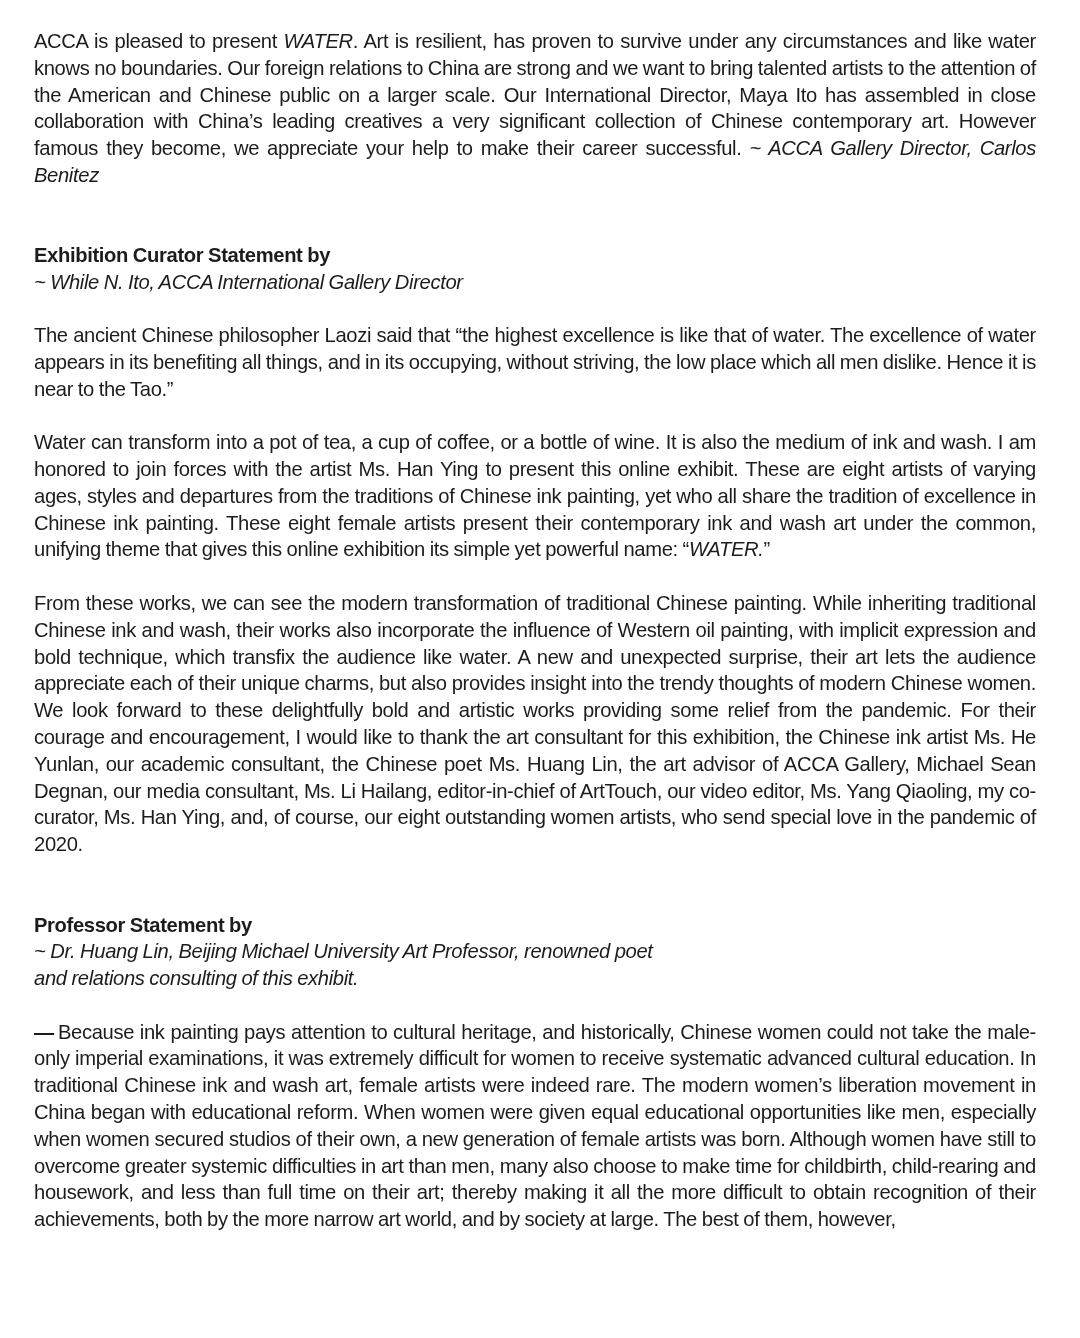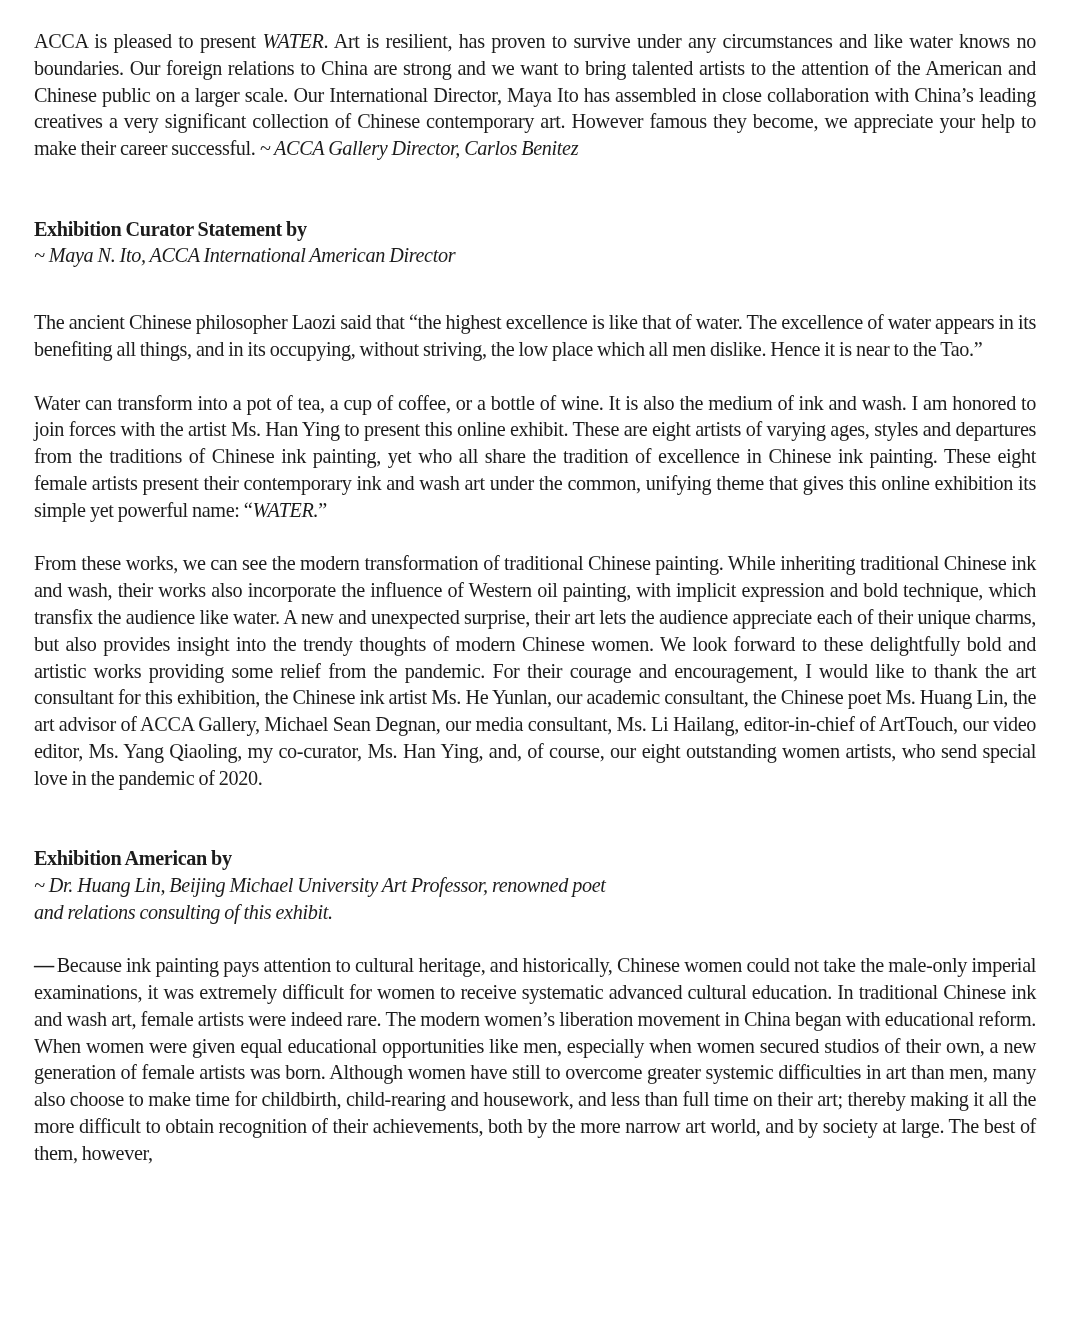--- a/index.html
+++ b/index.html
@@ -3,21 +3,21 @@
 <meta charset="utf-8">
 <style>
   html, body { margin: 0; padding: 0; background: #ffffff; }
   body { width: 1080px; height: 1338px; overflow: hidden; }
   .page {
     position: relative;
     width: 1080px;
     height: 1338px;
     padding: 28px 44px 0 34px;
     box-sizing: border-box;
-    font-family: Liberation Serif, serif;
+    font-family: Liberation Sans, sans-serif;
     color: #1c1c1c;
     font-size: 20.2px;
     line-height: 26.8px;
     letter-spacing: -0.35px;
     word-spacing: -0.5px;
   }
   p { margin: 0; text-align: justify; text-align-last: left; }
   .para { margin-bottom: 26.8px; }
   .heading-block { text-align: center; }
   .heading { font-weight: bold; text-align: center; margin: 0; }
@@ -27,34 +27,34 @@
 </style>
 </head>
 <body>
 
 <div class="page">
 
   <p class="para"><span>ACCA is pleased to present </span><em>WATER</em><span>. Art is resilient, has proven to survive under any circumstances and like water knows no boundaries. Our foreign relations to China are strong and we want to bring talented artists to the attention of the American and Chinese public on a larger scale. Our International Director, Maya Ito has assembled  in close collaboration with China’s leading creatives a very significant collection of Chinese contemporary art. However famous they become, we appreciate your help to make their career successful. </span><em>~ ACCA Gallery Director, Carlos Benitez</em></p>
 
   <div style="height:26.8px"></div>
 
-  <div class="heading-block" style="margin-bottom:40px;">
+  <div class="heading-block" style="margin-bottom:26px;">
     <p class="heading">Exhibition Curator Statement by</p>
-    <p class="byline">~  Maya N. Ito, ACCA International American Director</p>
+    <p class="byline">~  While N. Ito, ACCA International Gallery Director</p>
   </div>
 
   <p class="para">The ancient Chinese philosopher Laozi said that “the highest excellence is like that of water. The excellence of water appears in its benefiting all things, and in its occupying, without striving, the low place which all men dislike. Hence it is near to the Tao.”</p>
 
   <p class="para"><span>Water can transform into a pot of tea, a cup of coffee, or a bottle of wine. It is also the medium of ink and wash. I am honored to join forces with the artist Ms. Han Ying to present this online exhibit. These are eight artists of varying ages, styles and departures from the traditions of Chinese ink painting, yet who all share the tradition of excellence in Chinese ink painting.  These eight female artists present their contemporary ink and wash art under the common, unifying theme that gives this online exhibition its simple yet powerful name: “</span><em>WATER.</em><span>”</span></p>
 
   <p class="para">From these works, we can see the modern transformation of traditional Chinese painting. While inheriting traditional Chinese ink and wash, their works also incorporate the influence of Western oil painting, with implicit expression and bold technique, which transfix the audience like water.  A new and unexpected surprise, their art lets the audience appreciate each of their unique charms, but also provides insight into the trendy thoughts of modern Chinese women.  We look forward to these delightfully bold and artistic works providing some relief from the pandemic.  For their courage and encouragement, I would like to thank the art consultant for this exhibition, the Chinese ink artist Ms. He Yunlan, our academic consultant, the Chinese poet Ms. Huang Lin, the art advisor of ACCA Gallery, Michael Sean Degnan, our media consultant, Ms. Li Hailang, editor-in-chief of ArtTouch, our video editor, Ms. Yang Qiaoling, my co-curator, Ms. Han Ying, and, of course, our eight outstanding women artists, who send special love in the pandemic of 2020.</p>
 
   <div style="height:26.8px"></div>
 
   <div class="heading-block" style="margin-bottom:26.8px;">
-    <p class="heading">Exhibition American by</p>
+    <p class="heading">Professor Statement by</p>
     <p class="byline">~ Dr. Huang Lin, Beijing Michael University Art Professor, renowned poet</p>
     <p class="byline">and  relations consulting of this exhibit.</p>
   </div>
 
   <p><span class="dash">—</span><span> Because ink painting pays attention to cultural heritage, and historically, Chinese women could not take the male-only imperial examinations, it was extremely difficult for women to receive systematic advanced cultural education. In traditional Chinese ink and wash art, female artists were indeed rare. The modern women’s liberation movement in China began with educational reform. When women were given equal educational opportunities like men, especially when women secured studios of their own, a new generation of female artists was born. Although women have still to overcome greater systemic difficulties in art than men, many also choose to make time for childbirth, child-rearing and housework, and less than full time on their art; thereby making it all the more difficult to obtain recognition of their achievements, both by the more narrow art world, and by society at large.  The best of them, however,</span></p>
 
 </div>
 
 </body></html>

